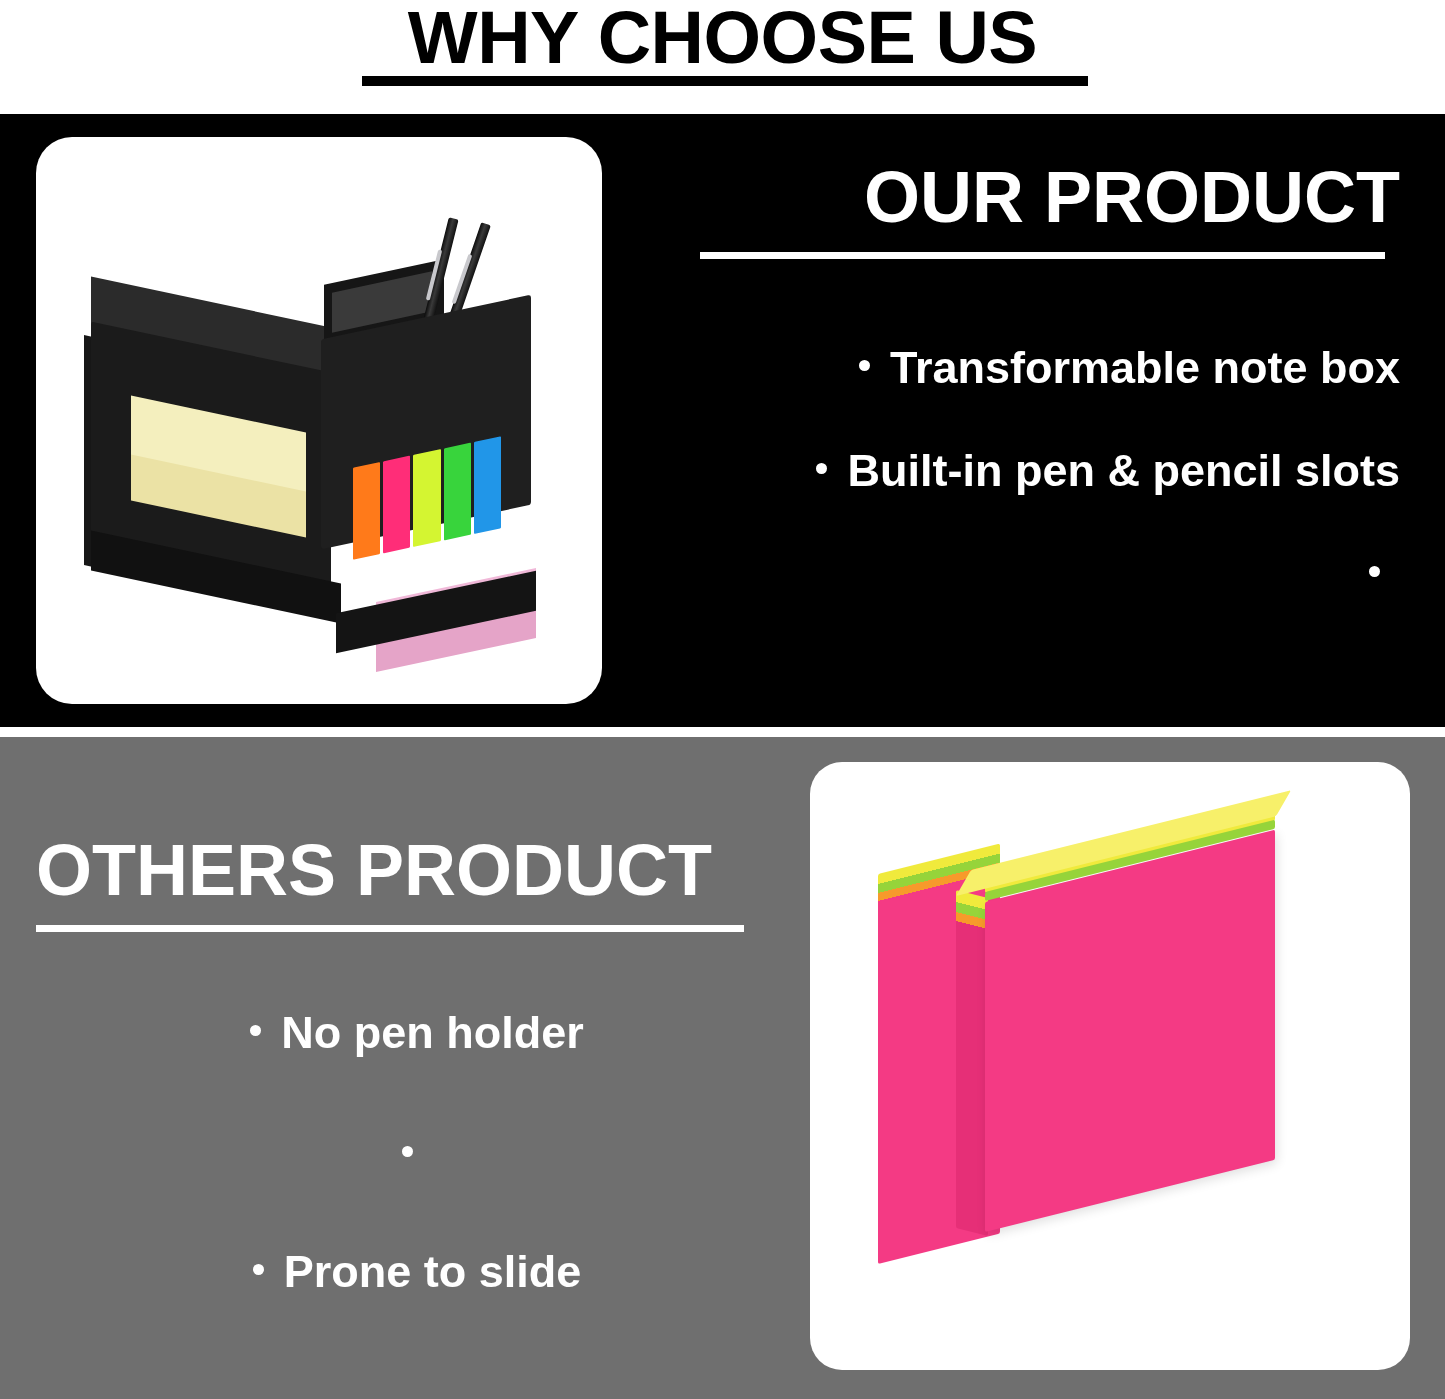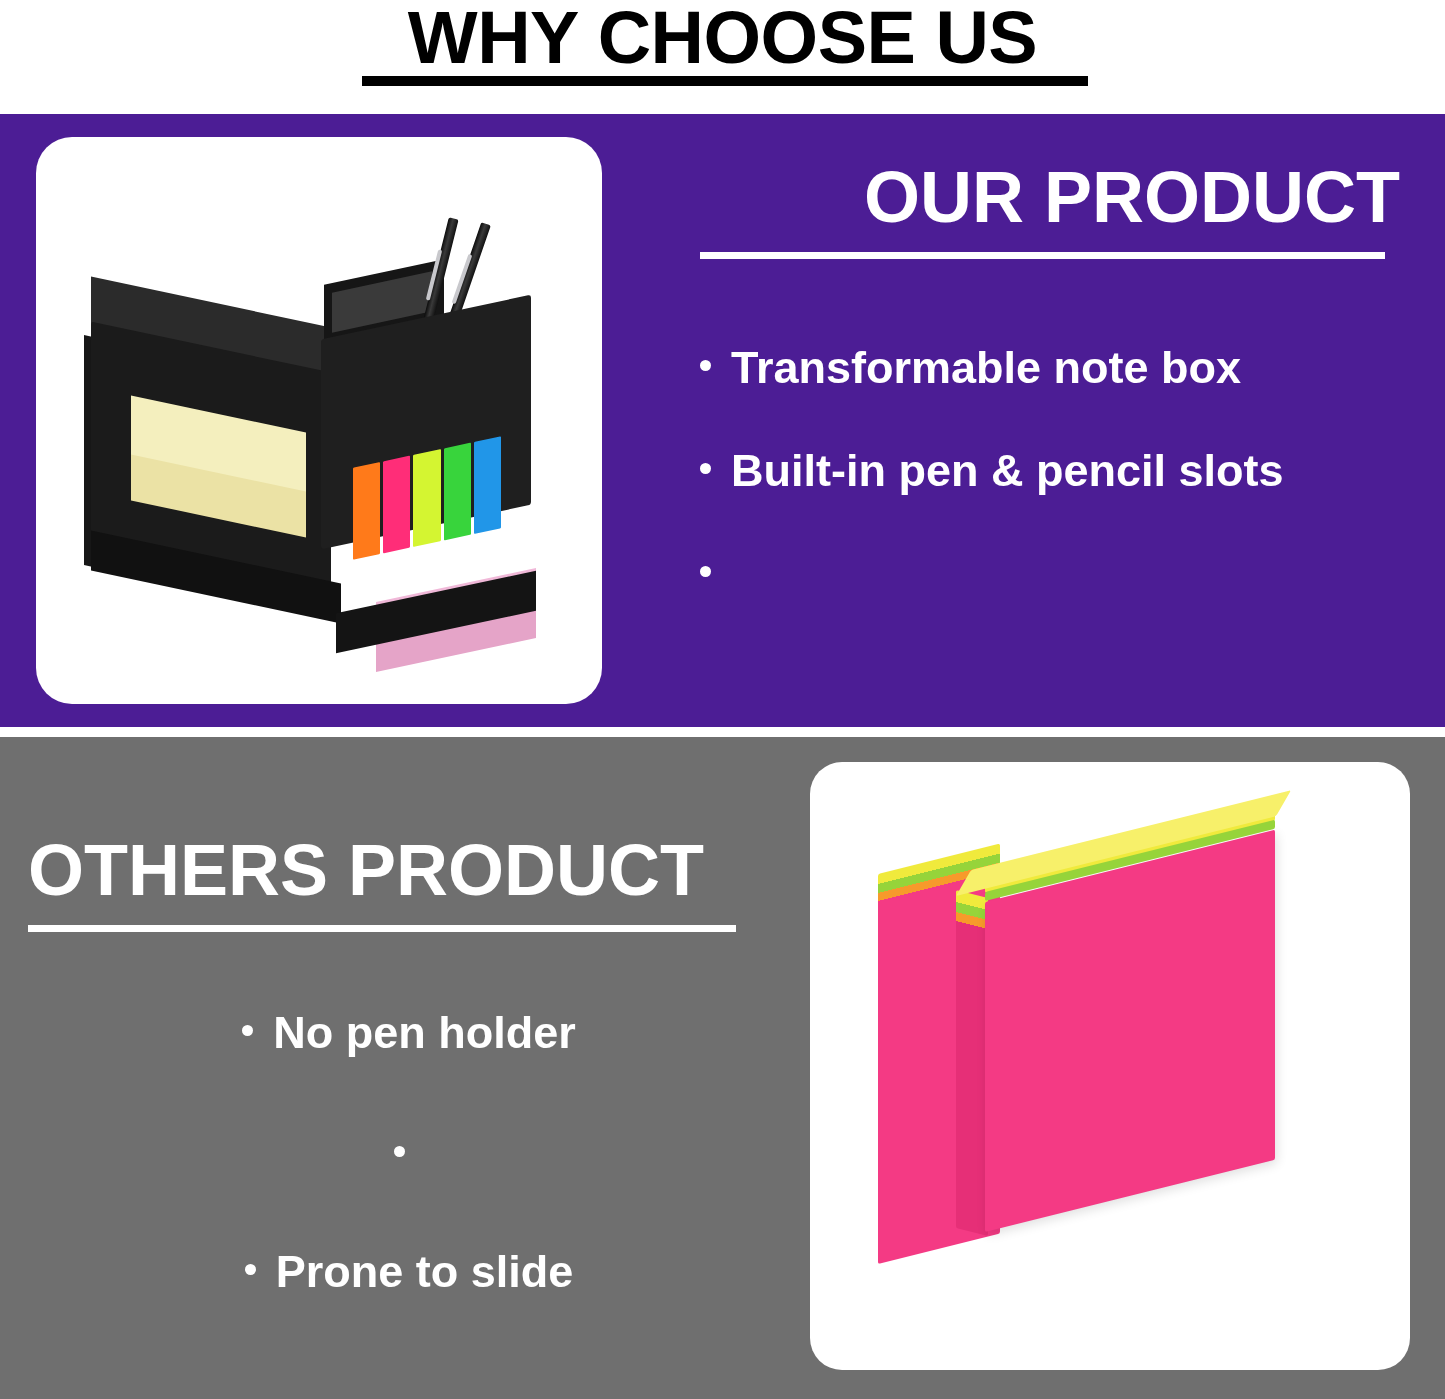--- a/index.html
+++ b/index.html
@@ -45,21 +45,21 @@
     background: #000000;
   }
 
   
   .panel-top {
     position: absolute;
     left: 0;
     top: 114px;
     width: 1445px;
     height: 613px;
-    background: #4c1d95;
+    background: #000000;
   }
   .panel-bottom {
     position: absolute;
     left: 0;
     top: 737px;
     width: 1445px;
     height: 662px;
     background: #6f6f6f;
   }
 
@@ -87,21 +87,21 @@
 
   
   .text-block-top {
     position: absolute;
     left: 700px;
     top: 40px;
     width: 700px;
   }
   .text-block-bottom {
     position: absolute;
-    left: 28px;
+    left: 36px;
     top: 90px;
     width: 720px;
   }
 
   .section-heading {
     font-size: 72px;
     font-weight: 700;
     color: #ffffff;
     line-height: 86px;
     letter-spacing: 0px;
@@ -129,21 +129,21 @@
   .bullet-item {
     position: relative;
     color: #ffffff;
     font-size: 45px;
     font-weight: 700;
     line-height: 56px;
     padding-left: 42px;
     white-space: nowrap;
     text-align: center;
   }
-  .top-list .bullet-item { margin-bottom: 44px; text-align: left; padding-left: 0; padding-right: 0;}
+  .top-list .bullet-item { margin-bottom: 44px; text-align: right; padding-left: 0; padding-right: 0;}
   .top-list .bullet-item:last-child { margin-bottom: 0; }
   .bottom-list .bullet-item { margin-bottom: 62px; }
   .bottom-list .bullet-item:last-child { margin-bottom: 12px; }
 
   .bullet-dot {
     display: inline-block;
     width: 11px;
     height: 11px;
     border-radius: 50%;
     background: #ffffff;

